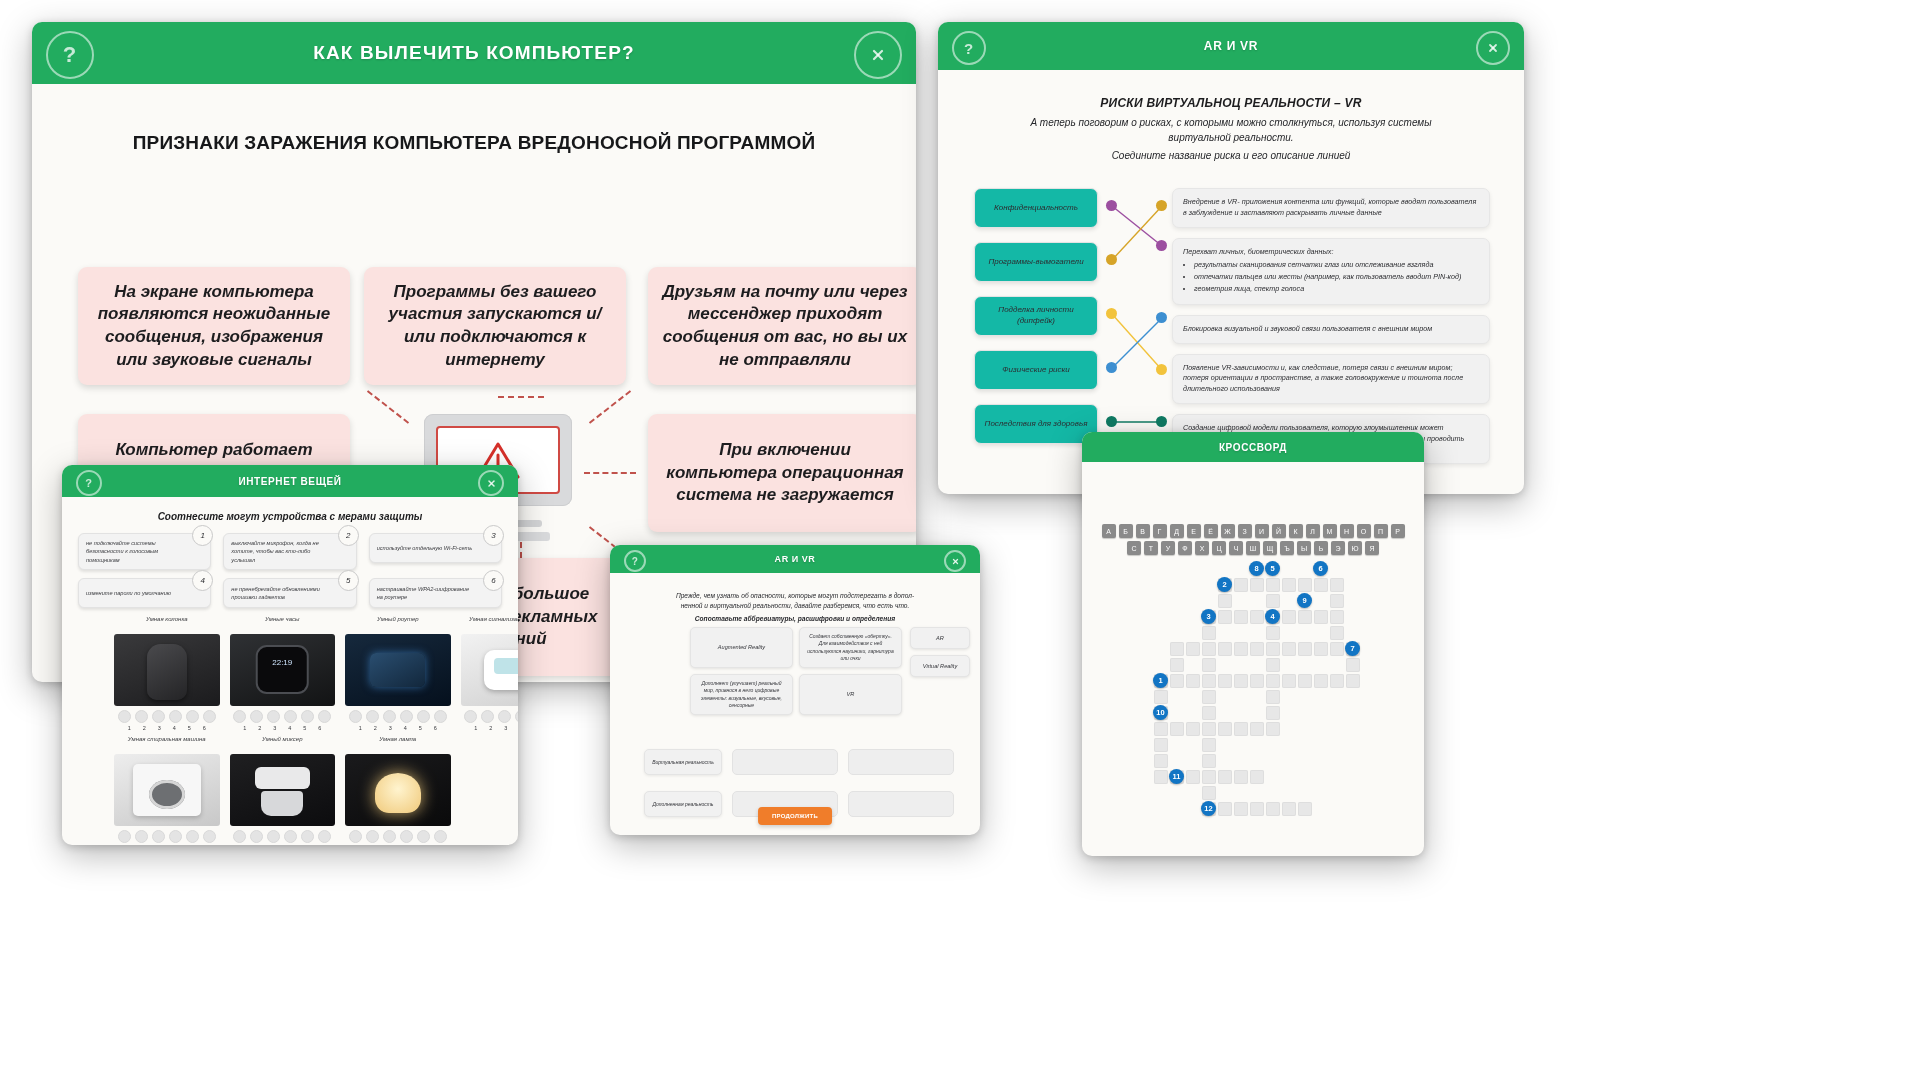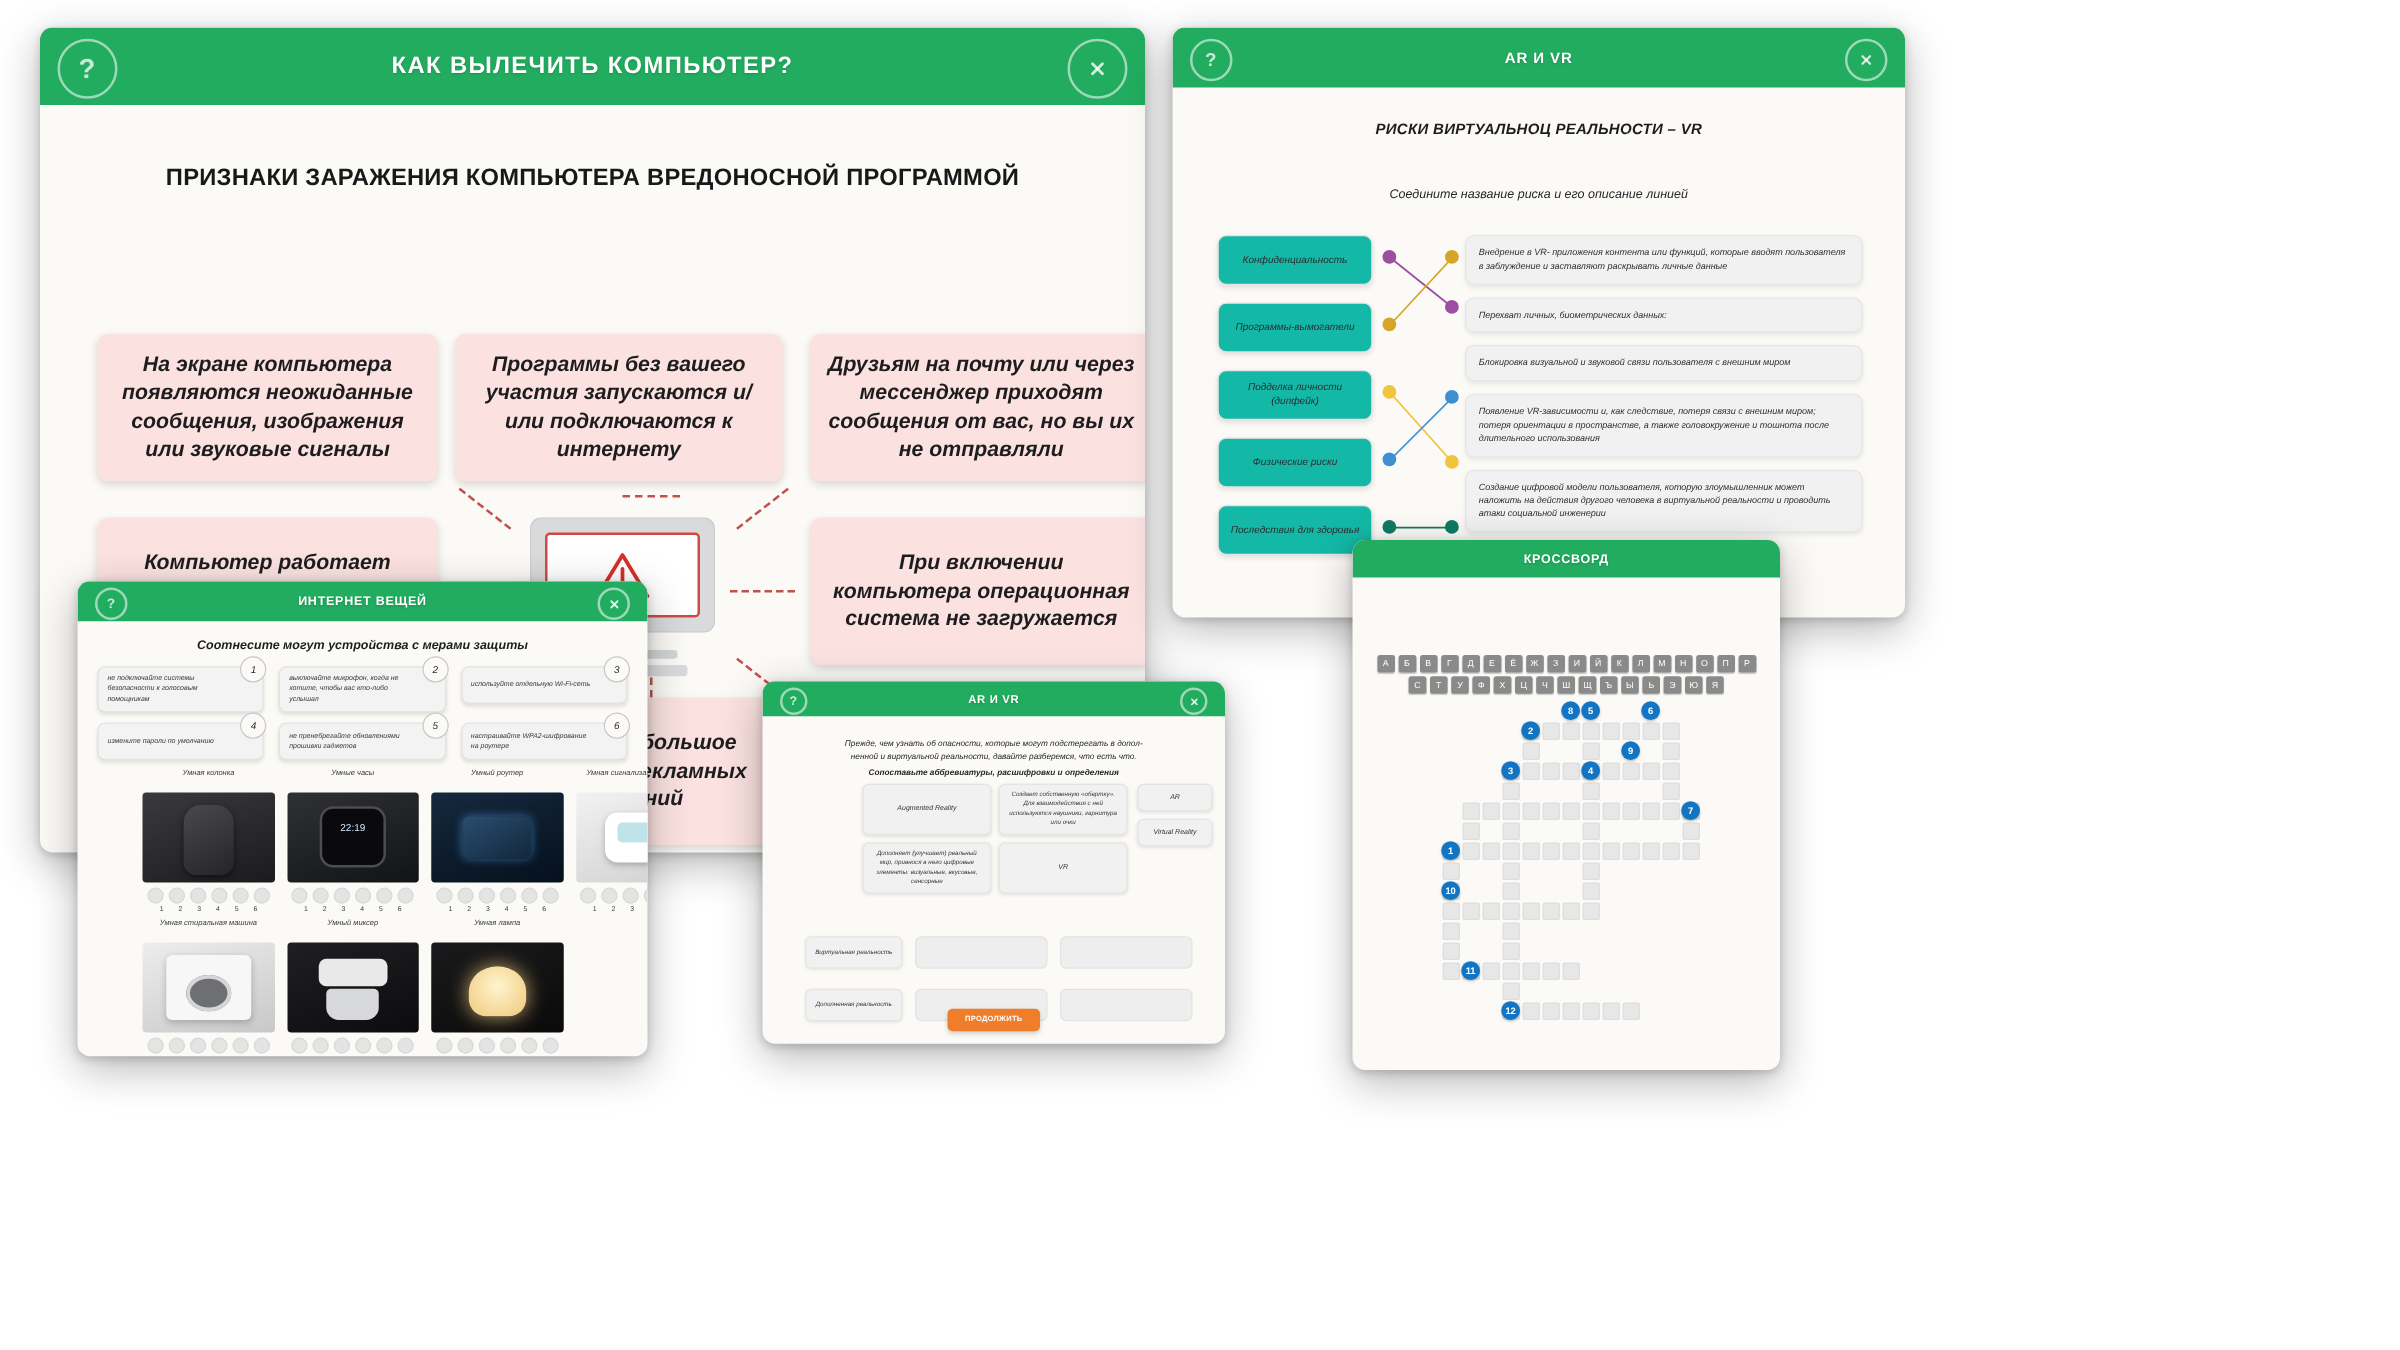--- a/index.html
+++ b/index.html
@@ -266,20 +266,21 @@
       <div class="t-text">AR И VR</div>
       <div class="circ close">
         <svg width="14" height="14" viewBox="0 0 14 14">
             <line x1="4" y1="4" x2="10" y2="10" stroke="rgba(255,255,255,.8)" stroke-width="1.8" stroke-linecap="round"></line>
             <line x1="10" y1="4" x2="4" y2="10" stroke="rgba(255,255,255,.8)" stroke-width="1.8" stroke-linecap="round"></line>
           </svg>
       </div>
     </div>
     <div class="vr-body">
       <div class="vr-h">РИСКИ ВИРТУАЛЬНОЦ РЕАЛЬНОСТИ – VR</div>
+      <div class="vr-sub">А теперь поговорим о рисках, с которыми можно столкнуться, используя системы виртуальной реальности.</div>
       <div class="vr-sub2">Соедините название риска и его описание линией</div>
 
       <svg class="vrsvg">
         <line x1="174" y1="136" x2="224" y2="176" stroke="#9c4fa0" stroke-width="1.4"></line>
         <line x1="174" y1="190" x2="224" y2="136" stroke="#d6a428" stroke-width="1.4"></line>
         <line x1="174" y1="244" x2="224" y2="300" stroke="#f2c33c" stroke-width="1.4"></line>
         <line x1="174" y1="298" x2="224" y2="248" stroke="#3d8fd1" stroke-width="1.4"></line>
         <line x1="174" y1="352" x2="224" y2="352" stroke="#0f7a63" stroke-width="1.4"></line>
       </svg>
 
@@ -302,20 +303,25 @@
       <div class="node" style="left:218px;top:242px;background:#3d8fd1;"></div>
       <div class="node" style="left:218px;top:294px;background:#f2c33c;"></div>
       <div class="node" style="left:218px;top:346px;background:#0f7a63;"></div>
 
       <div class="vr-right">
         <div class="desc">
           <div>Внедрение в VR- приложения контента или функций, которые вводят пользователя в заблуждение и заставляют раскрывать личные данные</div>
         </div>
         <div class="desc">
           <div>Перехват личных, биометрических данных:</div>
+          <ul>
+            <li>результаты сканирования сетчатки глаз или отслеживание взгляда</li>
+            <li>отпечатки пальцев или жесты (например, как пользователь вводит PIN-код)</li>
+            <li>геометрия лица, спектр голоса</li>
+          </ul>
         </div>
         <div class="desc">
           <div>Блокировка визуальной и звуковой связи пользователя с внешним миром</div>
         </div>
         <div class="desc">
           <div>Появление VR-зависимости и, как следствие, потеря связи с внешним миром; потеря ориентации в пространстве, а также головокружение и тошнота после длительного использования</div>
         </div>
         <div class="desc">
           <div>Создание цифровой модели пользователя, которую злоумышленник может наложить на действия другого человека в виртуальной реальности и проводить атаки социальной инженерии</div>
         </div>

